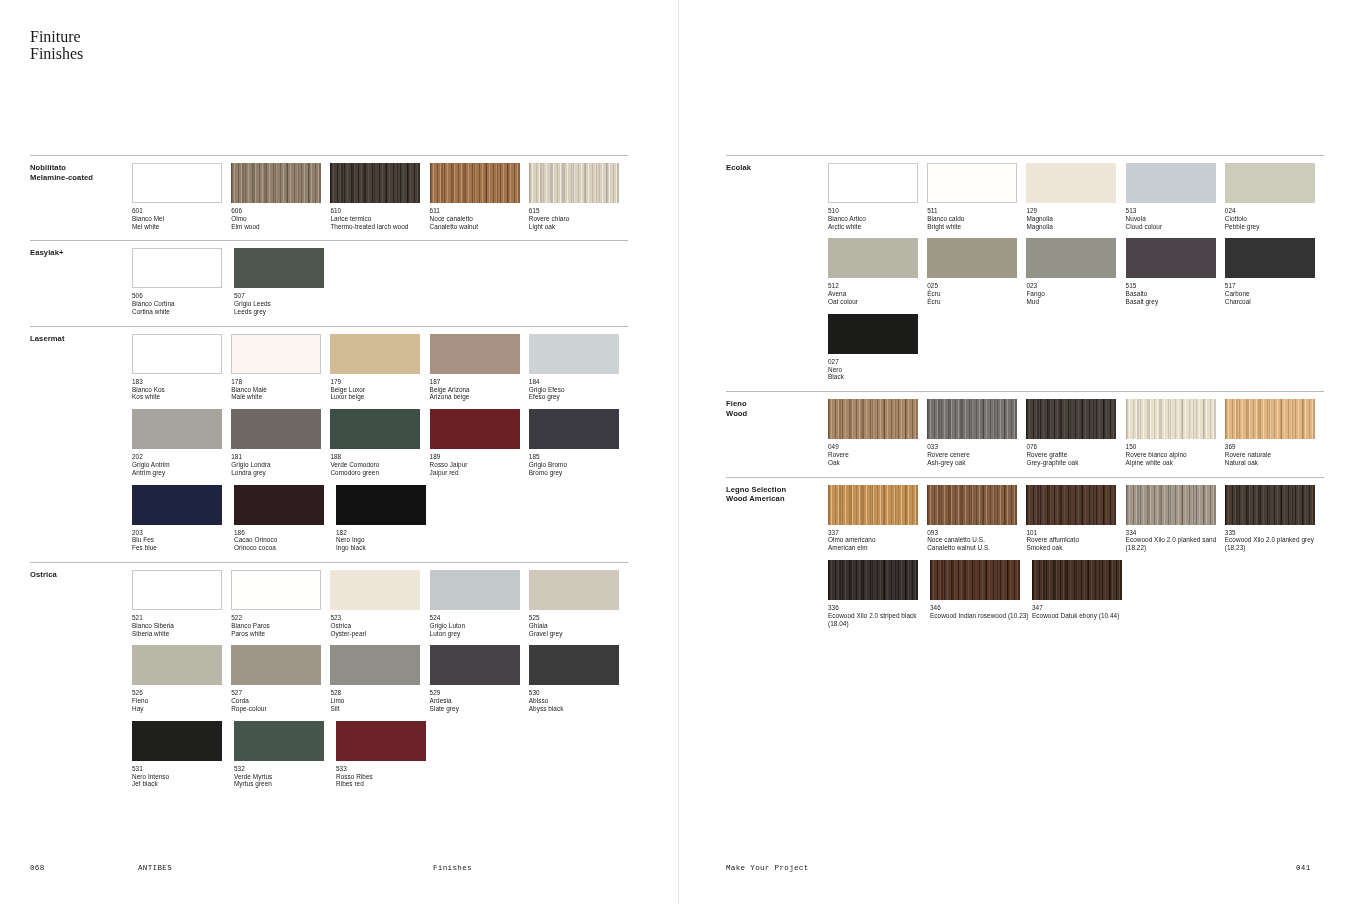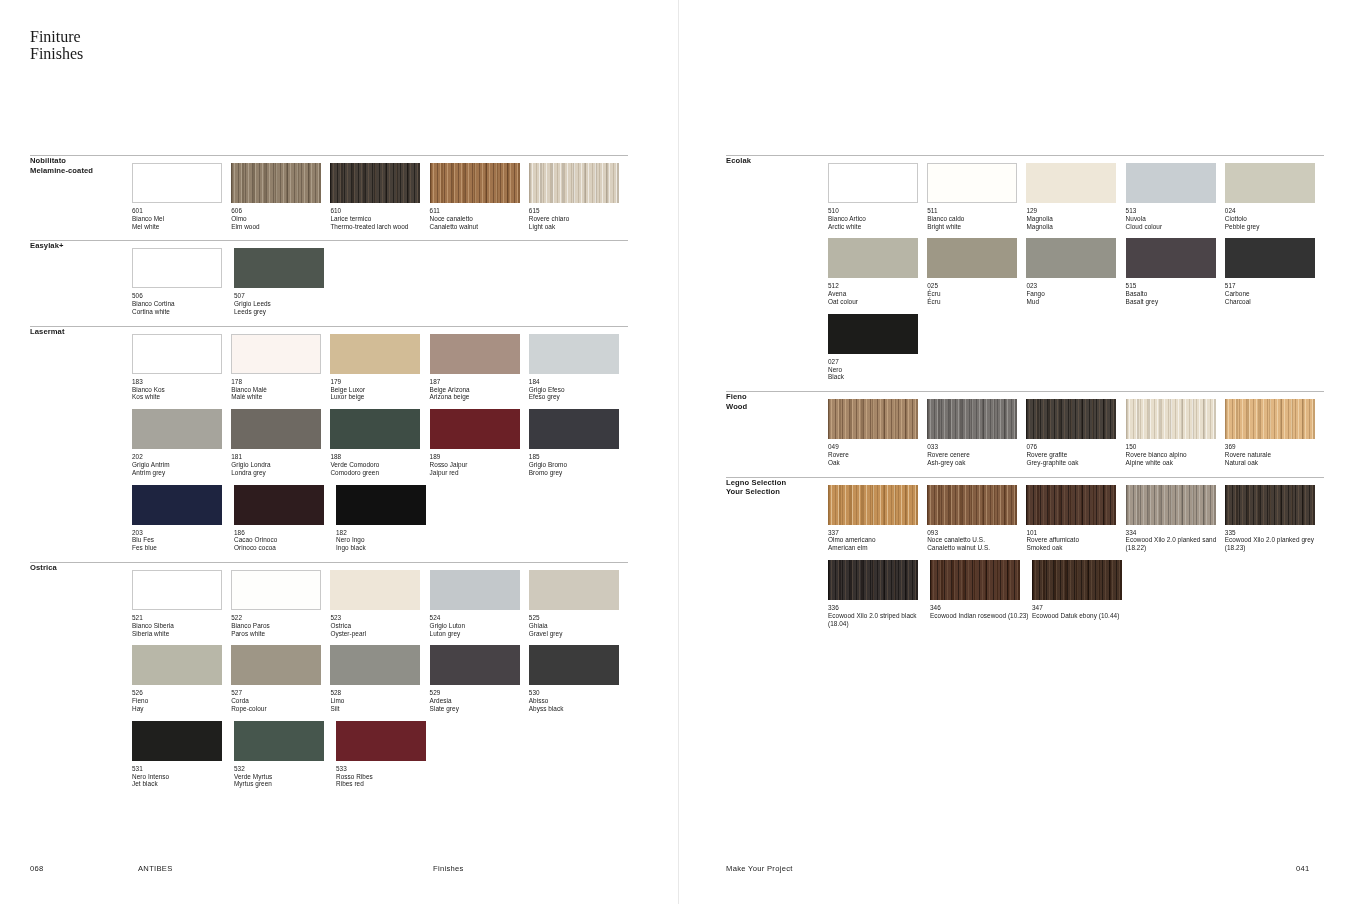--- a/index.html
+++ b/index.html
@@ -44,21 +44,21 @@
   .section {
     position: relative;
     border-top: 1px solid #b9b9b9;
     padding-top: 7px;
     margin-bottom: 2px;
   }
   .section.first { border-top: 1px solid #b9b9b9; }
   .section-label {
     position: absolute;
     left: 0;
-    top: 0;
+    top: 7px;
     width: 96px;
     font-size: 7.6px;
     font-weight: bold;
     line-height: 9.6px;
     letter-spacing: 0.1px;
   }
   .swatch-area {
     margin-left: 102px;
   }
   .swatch-row {
@@ -92,21 +92,21 @@
   
   .footer {
     position: absolute;
     left: 0;
     top: 864px;
     width: 1356px;
     font-size: 7.6px;
     letter-spacing: 0.3px;
     color: #1a1a1a;
   }
-  .footer span { position: absolute; white-space: nowrap; }
+  .footer span { position: absolute; white-space: nowrap; font-family: Liberation Mono, monospace; }
   .f-pageleft { left: 30px; }
   .f-brand { left: 138px; }
   .f-finishes { left: 433px; }
   .f-make { left: 726px; }
   .f-pageright { left: 1296px; }
 
   
   .gutter {
     position: absolute;
     left: 678px;
@@ -587,21 +587,21 @@
                 <span class="name-it">Rovere naturale</span>
                 <span class="name-en">Natural oak</span>
               </div>
             </div>
           </div>
         </div>
       </div>
       <div class="section">
         <div class="section-label">
           <div>Legno Selection</div>
-          <div>Your Selection</div>
+          <div>Wood American</div>
         </div>
         <div class="swatch-area">
           <div class="swatch-row">
             <div class="swatch-cell">
               <div class="swatch" style="background-image:repeating-linear-gradient(90deg,rgba(110,70,30,0.28) 0px,rgba(110,70,30,0.28) 1px, transparent 1px, transparent 3px,rgba(255,240,210,0.45) 3px,rgba(255,240,210,0.45) 4px, transparent 4px, transparent 7px),repeating-linear-gradient(90deg, rgba(0,0,0,0.10) 0px, rgba(0,0,0,0.10) 2px, rgba(255,255,255,0.06) 2px, rgba(255,255,255,0.06) 11px); background-color:#c08a4c;"></div>
               <div class="swatch-caption">
                 <span class="code">337</span>
                 <span class="name-it">Olmo americano</span>
                 <span class="name-en">American elm</span>
               </div>

